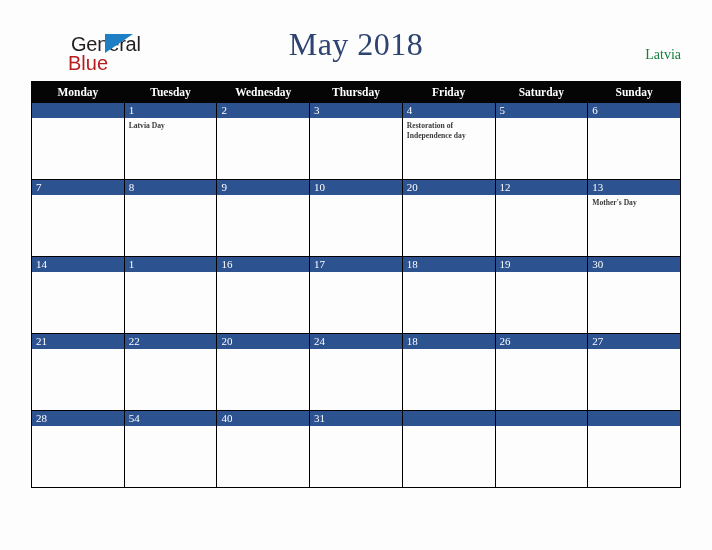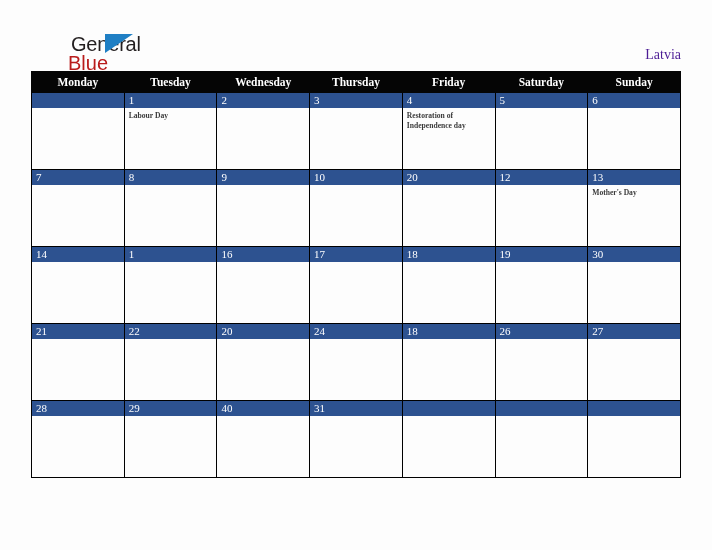--- a/index.html
+++ b/index.html
@@ -83,29 +83,29 @@
     letter-spacing: 0.5px;
   }
 
   
   .country {
     position: absolute;
     right: 31px;
     top: 47px;
     font-family: "Liberation Serif", serif;
     font-size: 14px;
-    color: #4c1d95;
+    color: #15803d;
     text-align: right;
   }
 
   
   .calendar {
     position: absolute;
     left: 31px;
-    top: 71px;
+    top: 81px;
     width: 650px;
     border-collapse: collapse;
     table-layout: fixed;
   }
   .calendar th, .calendar td {
     padding: 0;
     margin: 0;
   }
 
   .dow {
@@ -160,20 +160,21 @@
 <div class="page">
 
   <div class="header">
 
     <div class="logo">
       <span class="logo-general">General</span>
       <span class="logo-triangle"></span>
       <span class="logo-blue">Blue</span>
     </div>
 
+    <div class="title">May 2018</div>
 
     <div class="country">Latvia</div>
 
   </div>
 
   <table class="calendar">
     <thead>
       <tr id="dow-row">
           <th class="dow">Monday</th>
           <th class="dow">Tuesday</th>
@@ -189,21 +190,21 @@
           <td class="daycell">
             <div class="daycell-inner">
               <div class="datebar"></div>
               <div class="events"></div>
             </div>
           </td>
           <td class="daycell">
             <div class="daycell-inner">
               <div class="datebar">1</div>
               <div class="events">
-                <div class="event">Labour Day</div>
+                <div class="event">Latvia Day</div>
               </div>
             </div>
           </td>
           <td class="daycell">
             <div class="daycell-inner">
               <div class="datebar">2</div>
               <div class="events"></div>
             </div>
           </td>
           <td class="daycell">
@@ -369,21 +370,21 @@
         </tr>
         <tr>
           <td class="daycell">
             <div class="daycell-inner">
               <div class="datebar">28</div>
               <div class="events"></div>
             </div>
           </td>
           <td class="daycell">
             <div class="daycell-inner">
-              <div class="datebar">29</div>
+              <div class="datebar">54</div>
               <div class="events"></div>
             </div>
           </td>
           <td class="daycell">
             <div class="daycell-inner">
               <div class="datebar">40</div>
               <div class="events"></div>
             </div>
           </td>
           <td class="daycell">

